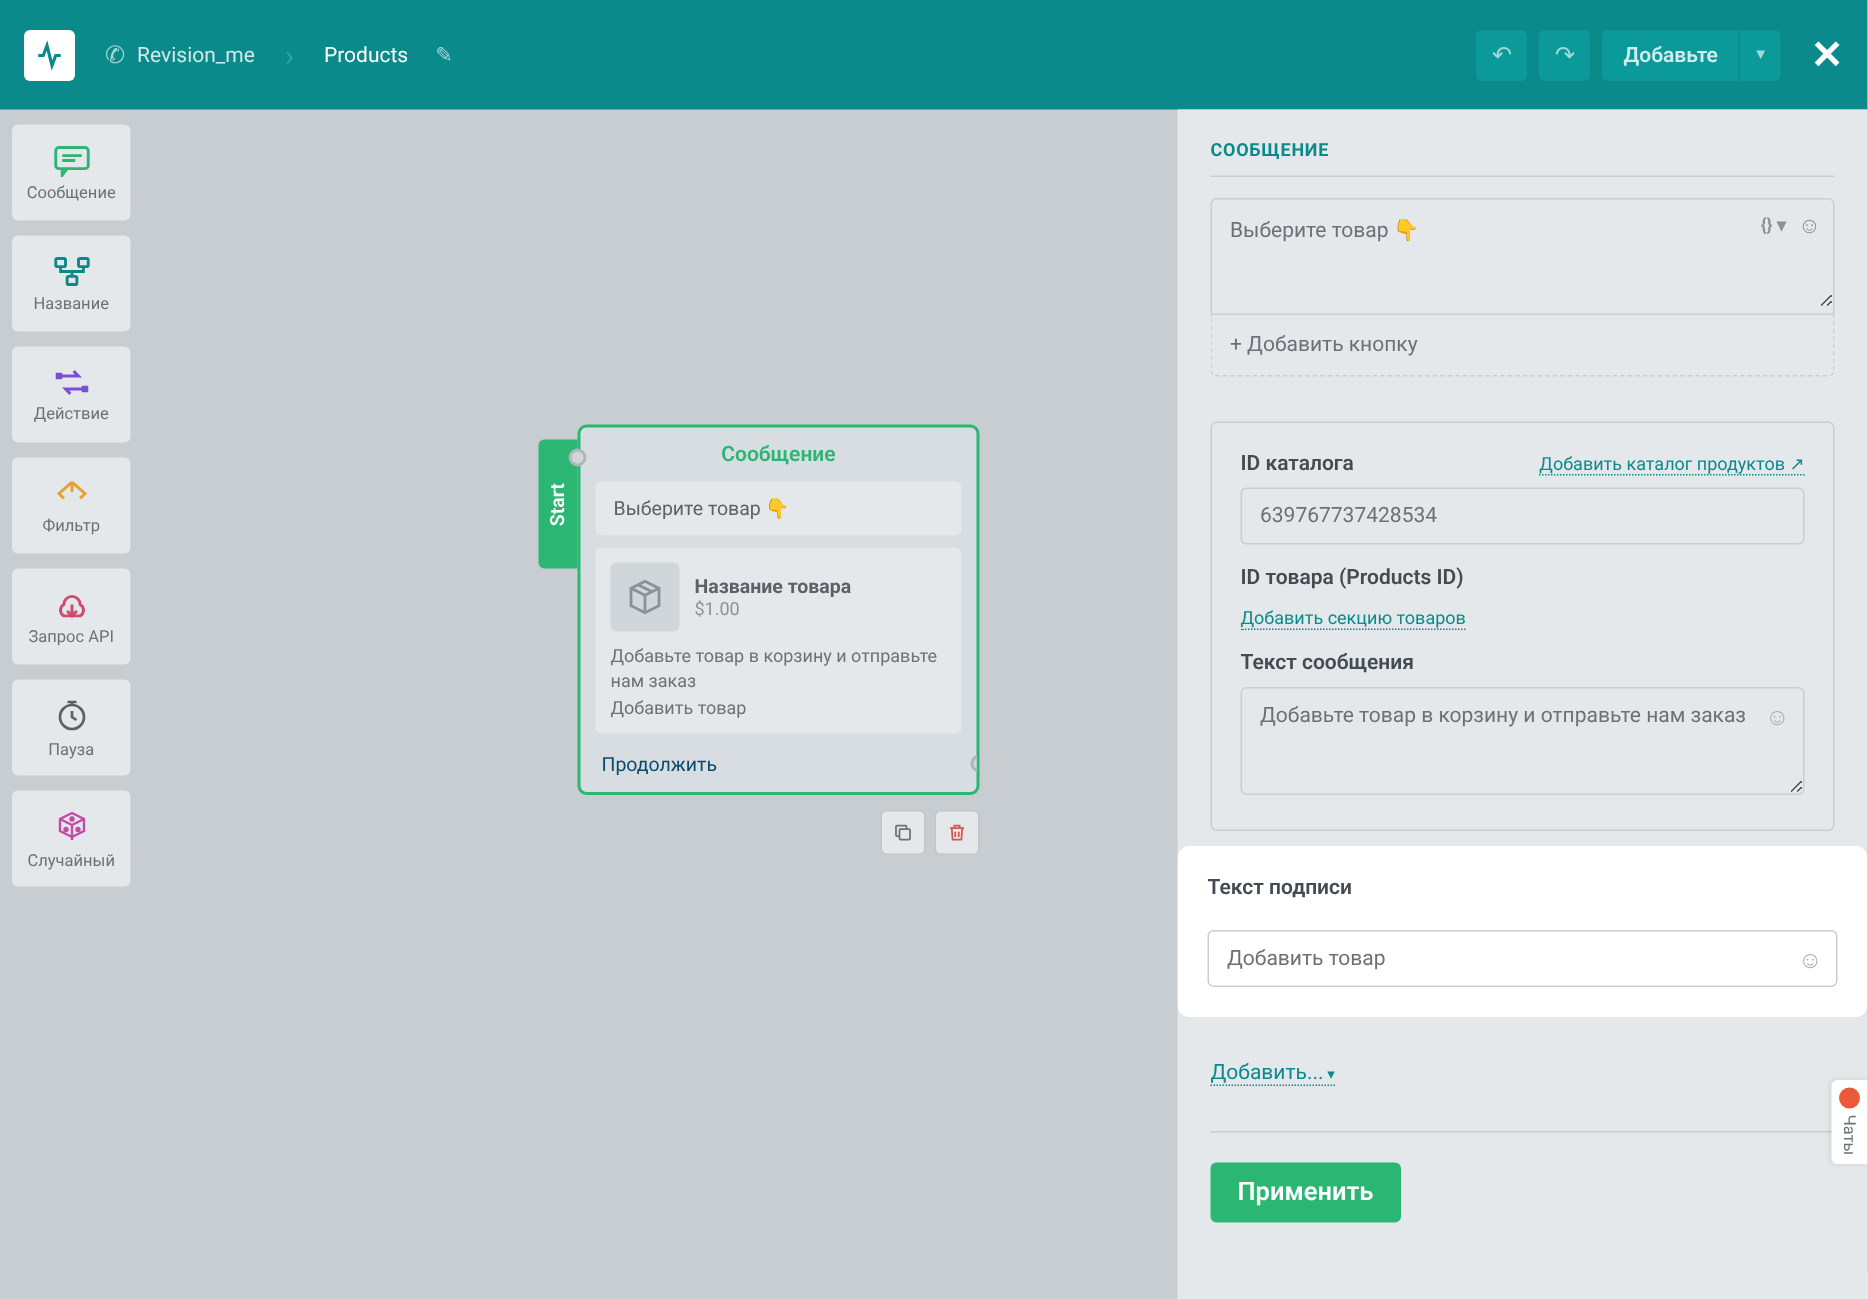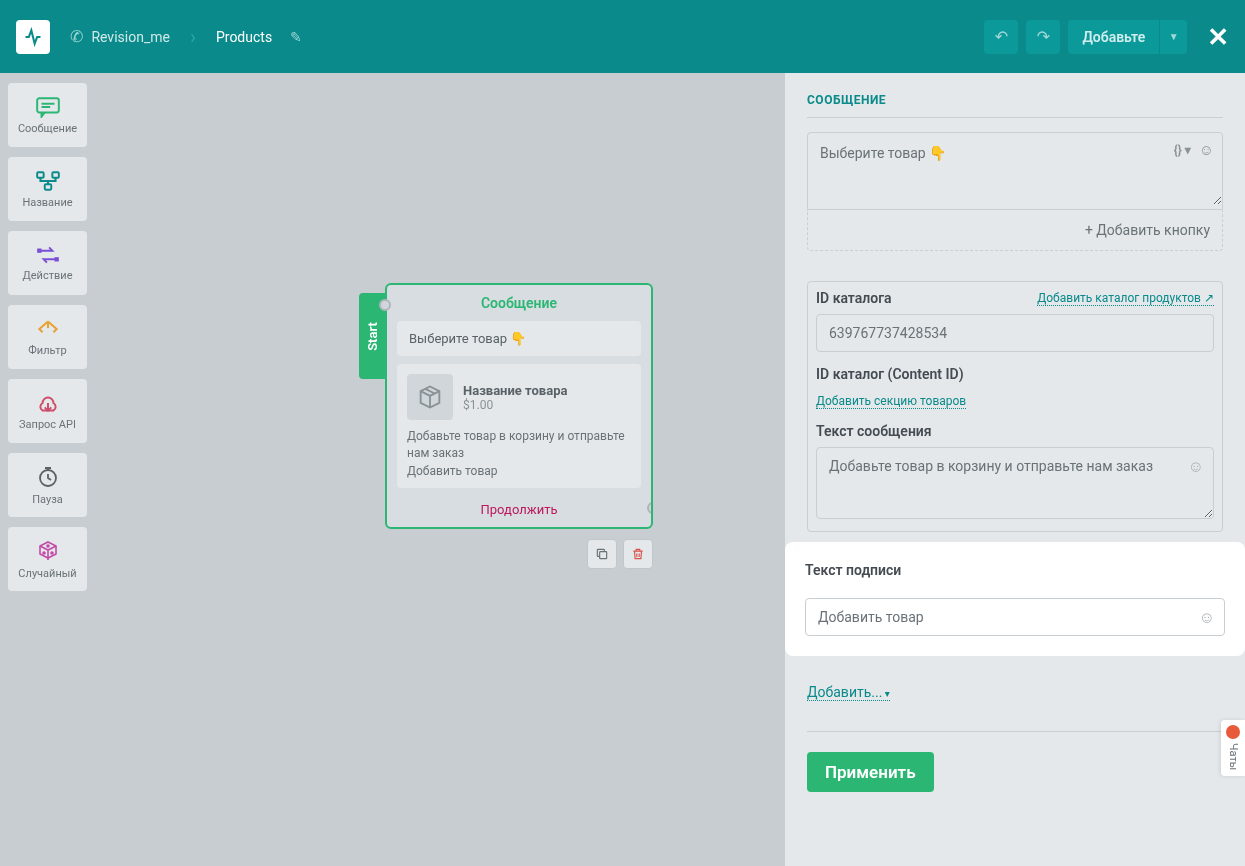--- a/index.html
+++ b/index.html
@@ -32,35 +32,35 @@
 .start-dot { position: absolute; left: -6px; top: 16px; width: 12px; height: 12px; background: #d0d6da; border-radius: 50%; border: 2px solid #aeb6bc; }
 .node-body { background: #d7dde0; border: 2px solid #2bb673; border-radius: 6px; overflow: hidden; }
 .node-title { text-align: center; padding: 10px 0; color: #2bb673; font-weight: 600; font-size: 14px; }
 .node-inner { padding: 0 10px 10px; }
 .msg-box { background: #e4e8ea; border-radius: 4px; padding: 10px 12px; font-size: 13px; color: #5a6268; margin-bottom: 8px; }
 .product-box { background: #e4e8ea; border-radius: 4px; padding: 10px; font-size: 12px; color: #6a7278; }
 .product-head { display: flex; gap: 10px; align-items: center; margin-bottom: 8px; }
 .product-icon { width: 46px; height: 46px; background: #d0d6da; border-radius: 4px; display: flex; align-items: center; justify-content: center; font-size: 24px; color: #8a9298; }
 .product-name { font-weight: 700; color: #5a6268; font-size: 13px; }
 .product-price { color: #8a9298; font-size: 12px; }
-.node-footer { text-align: center; padding: 4px 14px 10px; font-size: 13px; color: #be185d; position: relative; }
+.node-footer { text-align: left; padding: 4px 14px 10px; font-size: 13px; color: #0c4a6e; position: relative; }
 .footer-dot { position: absolute; right: -8px; top: 4px; width: 12px; height: 12px; background: #d0d6da; border: 2px solid #aeb6bc; border-radius: 50%; }
 .node-actions { position: absolute; right: 0; bottom: -40px; display: flex; gap: 6px; }
 .sq-btn { width: 30px; height: 30px; background: #e4e8ea; border: 1px solid #c0c6ca; border-radius: 4px; display: flex; align-items: center; justify-content: center; cursor: pointer; font-size: 14px; }
 .sq-btn.del { color: #d9534f; }
 
 .panel { width: 460px; background: #e4e8ea; padding: 20px 22px; overflow-y: auto; }
 .panel h4 { color: #0a8a8a; font-size: 12px; font-weight: 700; letter-spacing: 0.5px; margin-bottom: 10px; }
 .hr { height: 1px; background: #c8ced2; margin-bottom: 14px; }
 .textarea-wrap { position: relative; border: 1px solid #c8ced2; border-radius: 4px 4px 0 0; background: #e4e8ea; }
 .textarea-wrap textarea { width: 100%; border: none; background: transparent; padding: 12px 60px 12px 12px; font-size: 14px; color: #6a7278; resize: vertical; min-height: 72px; font-family: inherit; outline: none; }
 .ta-icons { position: absolute; right: 8px; top: 8px; display: flex; gap: 8px; color: #8a9298; font-size: 15px; align-items: center; }
-.add-btn-row { border: 1px dashed #c8ced2; border-top: none; border-radius: 0 0 4px 4px; text-align: right; padding: 12px; font-size: 14px; color: #6a7278; cursor: pointer; margin-bottom: 30px; }
-
-.section { border: 1px solid #c8ced2; border-radius: 4px; padding: 8px; margin-bottom: 14px; background: #e4e8ea; }
+.add-btn-row { border: 1px dashed #c8ced2; border-top: none; border-radius: 0 0 4px 4px; text-align: left; padding: 12px; font-size: 14px; color: #6a7278; cursor: pointer; margin-bottom: 30px; }
+
+.section { border: 1px solid #c8ced2; border-radius: 4px; padding: 19px; margin-bottom: 14px; background: #e4e8ea; }
 .field-row { display: flex; justify-content: space-between; align-items: center; margin-bottom: 8px; }
 .field-label { font-size: 14px; color: #444b52; font-weight: 600; }
 .link { color: #0a8a8a; font-size: 12px; text-decoration: none; border-bottom: 1px dotted #0a8a8a; cursor: pointer; }
 .input { width: 100%; padding: 10px 12px; border: 1px solid #c8ced2; border-radius: 4px; font-size: 14px; color: #6a7278; background: #e4e8ea; margin-bottom: 14px; outline: none; font-family: inherit; }
 .textarea2-wrap { position: relative; }
 .textarea2-wrap textarea { width: 100%; padding: 10px 36px 10px 12px; border: 1px solid #c8ced2; border-radius: 4px; font-size: 14px; color: #6a7278; background: #e4e8ea; resize: vertical; min-height: 72px; font-family: inherit; outline: none; }
 .emoji-ic { position: absolute; right: 10px; top: 10px; color: #a8b0b6; font-size: 16px; cursor: pointer; }
 
 .highlight-section { background: #fff; border-radius: 4px; padding: 16px; margin: 0 -18px 30px; box-shadow: 0 0 0 4px #fff; }
 .highlight-section .input { background: #fff; }
@@ -223,21 +223,21 @@
     </div>
     <div class="add-btn-row">+ Добавить кнопку</div>
 
     <div class="section">
       <div class="field-row">
         <span class="field-label">ID каталога</span>
         <span class="link"><span>Добавить каталог продуктов</span> ↗</span>
       </div>
       <input class="input" value="639767737428534" style="">
 
-      <div class="field-label" style="margin-bottom:8px">ID каталог (Content ID)</div>
+      <div class="field-label" style="margin-bottom:8px">ID товара (Products ID)</div>
       <div><span class="link">Добавить секцию товаров</span></div>
 
       <div class="field-label" style="margin:14px 0 8px">Текст сообщения</div>
       <div class="textarea2-wrap">
         <textarea style="">Добавьте товар в корзину и отправьте нам заказ</textarea>
         <span class="emoji-ic">☺</span>
       </div>
     </div>
 
     <div class="highlight-section">

